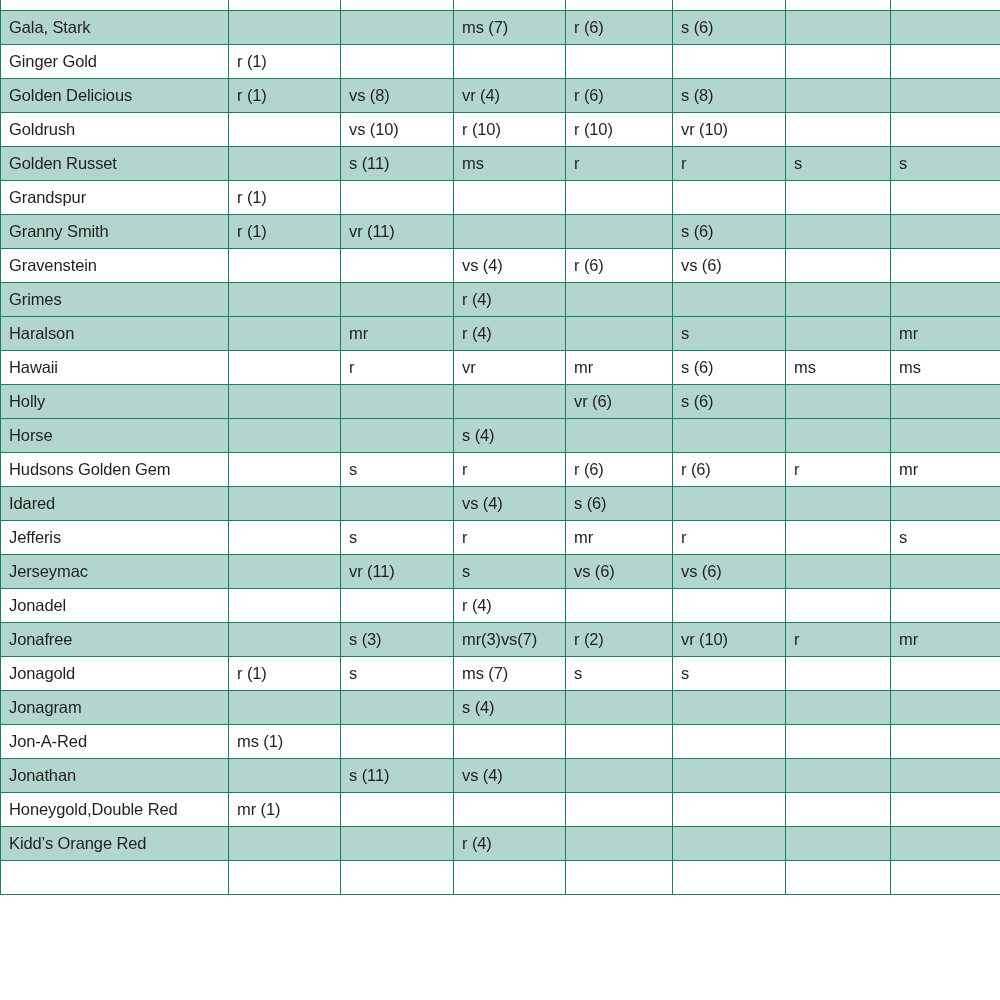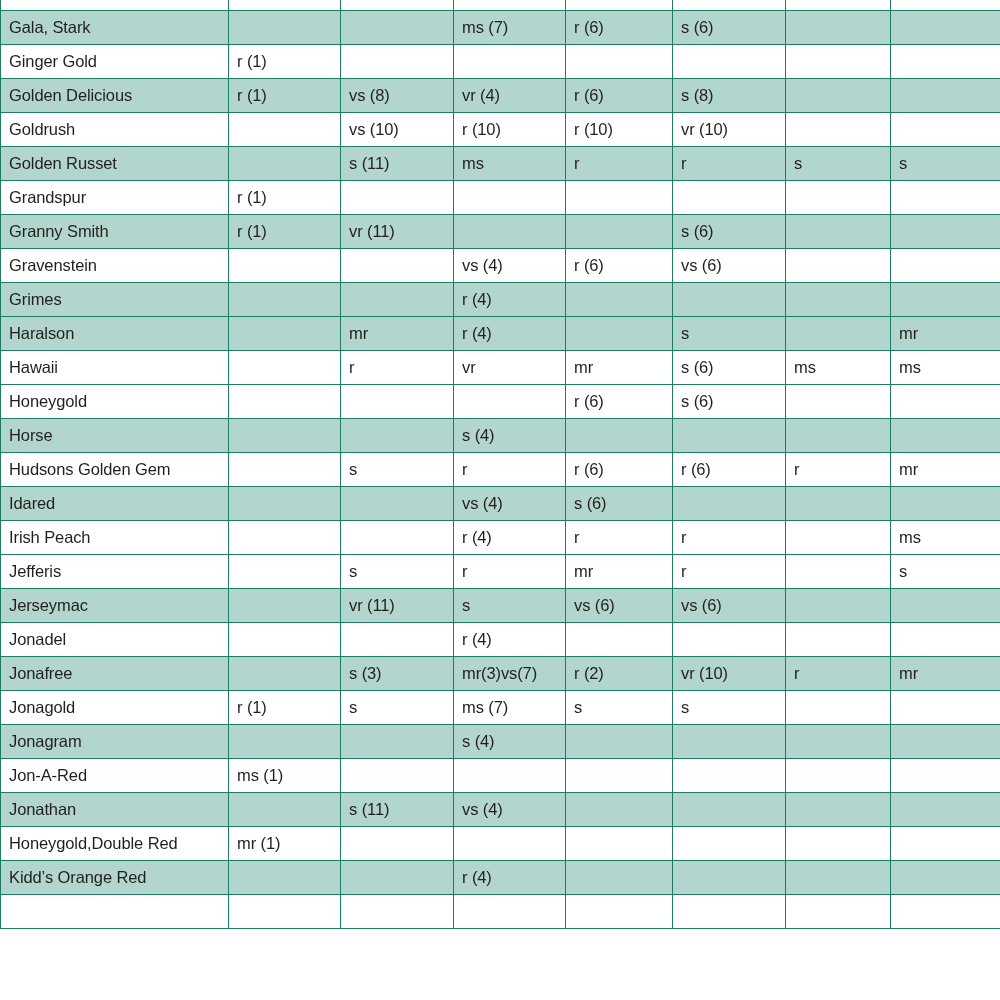--- a/index.html
+++ b/index.html
@@ -194,26 +194,26 @@
           <tr class="row-plain">
             <td class="col-name">Hawaii</td>
             <td></td>
             <td>r</td>
             <td>vr</td>
             <td>mr</td>
             <td>s (6)</td>
             <td>ms</td>
             <td>ms</td>
           </tr>
-          <tr class="row-plain">
-            <td class="col-name">Honeygold</td>
-            <td></td>
-            <td></td>
-            <td></td>
-            <td>r (6)</td>
+          <tr class="row-shaded">
+            <td class="col-name">Holly</td>
+            <td></td>
+            <td></td>
+            <td></td>
+            <td>vr (6)</td>
             <td>s (6)</td>
             <td></td>
             <td></td>
           </tr>
           <tr class="row-shaded">
             <td class="col-name">Horse</td>
             <td></td>
             <td></td>
             <td>s (4)</td>
             <td></td>
@@ -233,30 +233,20 @@
           </tr>
           <tr class="row-shaded">
             <td class="col-name">Idared</td>
             <td></td>
             <td></td>
             <td>vs (4)</td>
             <td>s (6)</td>
             <td></td>
             <td></td>
             <td></td>
-          </tr>
-          <tr class="row-plain">
-            <td class="col-name">Irish Peach</td>
-            <td></td>
-            <td></td>
-            <td>r (4)</td>
-            <td>r</td>
-            <td>r</td>
-            <td></td>
-            <td>ms</td>
           </tr>
           <tr class="row-plain">
             <td class="col-name">Jefferis</td>
             <td></td>
             <td>s</td>
             <td>r</td>
             <td>mr</td>
             <td>r</td>
             <td></td>
             <td>s</td>

